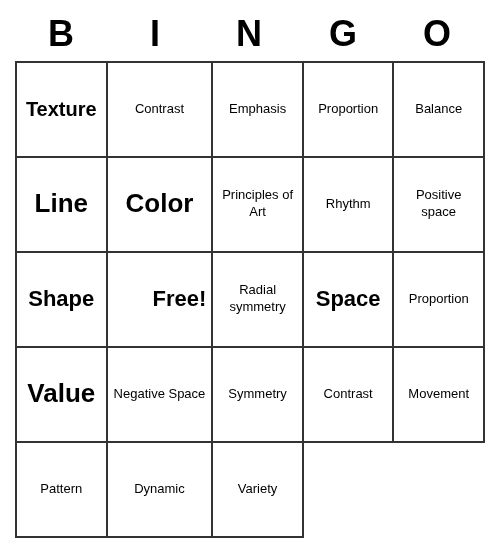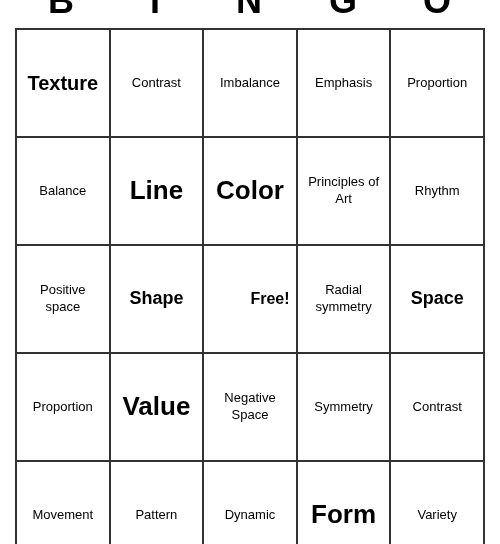--- a/index.html
+++ b/index.html
@@ -39,82 +39,80 @@
     .bingo-grid {
       display: grid;
       grid-template-columns: repeat(5, 1fr);
       border-top: 2px solid #333;
       border-left: 2px solid #333;
     }
 
     .bingo-cell {
       border-right: 2px solid #333;
       border-bottom: 2px solid #333;
-      height: 108px;
+      height: 95px;
       display: flex;
       align-items: center;
       justify-content: center;
       text-align: center;
       padding: 4px 5px;
       font-size: 13px;
       line-height: 1.3;
     }
 
     .bingo-cell.large {
       font-size: 26px;
       font-weight: bold;
     }
 
     .bingo-cell.xlarge {
       font-size: 20px;
       font-weight: bold;
     }
 
     .bingo-cell.medium-bold {
-      font-size: 18px;
+      font-size: 22px;
       font-weight: bold;
     }
 
     .bingo-cell.free {
-      font-size: 16px;
+      font-size: 22px;
       font-weight: bold;
       padding-left: 45px;
     }
   </style>
 </head>
 <body>
 
 <div class="bingo-card">
   <div class="bingo-header">
   <div class="bingo-header-cell">B</div>
       <div class="bingo-header-cell">I</div>
       <div class="bingo-header-cell">N</div>
       <div class="bingo-header-cell">G</div>
       <div class="bingo-header-cell">O</div>
     </div>
   <div class="bingo-grid">
   <div class="bingo-cell xlarge">Texture</div>
       <div class="bingo-cell">Contrast</div>
-      <div class="bingo-cell">Imbalance</div>
       <div class="bingo-cell">Emphasis</div>
       <div class="bingo-cell">Proportion</div>
       <div class="bingo-cell">Balance</div>
       <div class="bingo-cell large">Line</div>
       <div class="bingo-cell large">Color</div>
       <div class="bingo-cell">Principles of Art</div>
       <div class="bingo-cell">Rhythm</div>
       <div class="bingo-cell">Positive space</div>
       <div class="bingo-cell medium-bold">Shape</div>
       <div class="bingo-cell free">Free!</div>
       <div class="bingo-cell">Radial symmetry</div>
       <div class="bingo-cell medium-bold">Space</div>
       <div class="bingo-cell">Proportion</div>
       <div class="bingo-cell large">Value</div>
       <div class="bingo-cell">Negative Space</div>
       <div class="bingo-cell">Symmetry</div>
       <div class="bingo-cell">Contrast</div>
       <div class="bingo-cell">Movement</div>
       <div class="bingo-cell">Pattern</div>
       <div class="bingo-cell">Dynamic</div>
-      <div class="bingo-cell large">Form</div>
       <div class="bingo-cell">Variety</div>
     </div>
 </div>
 
 </body></html>

